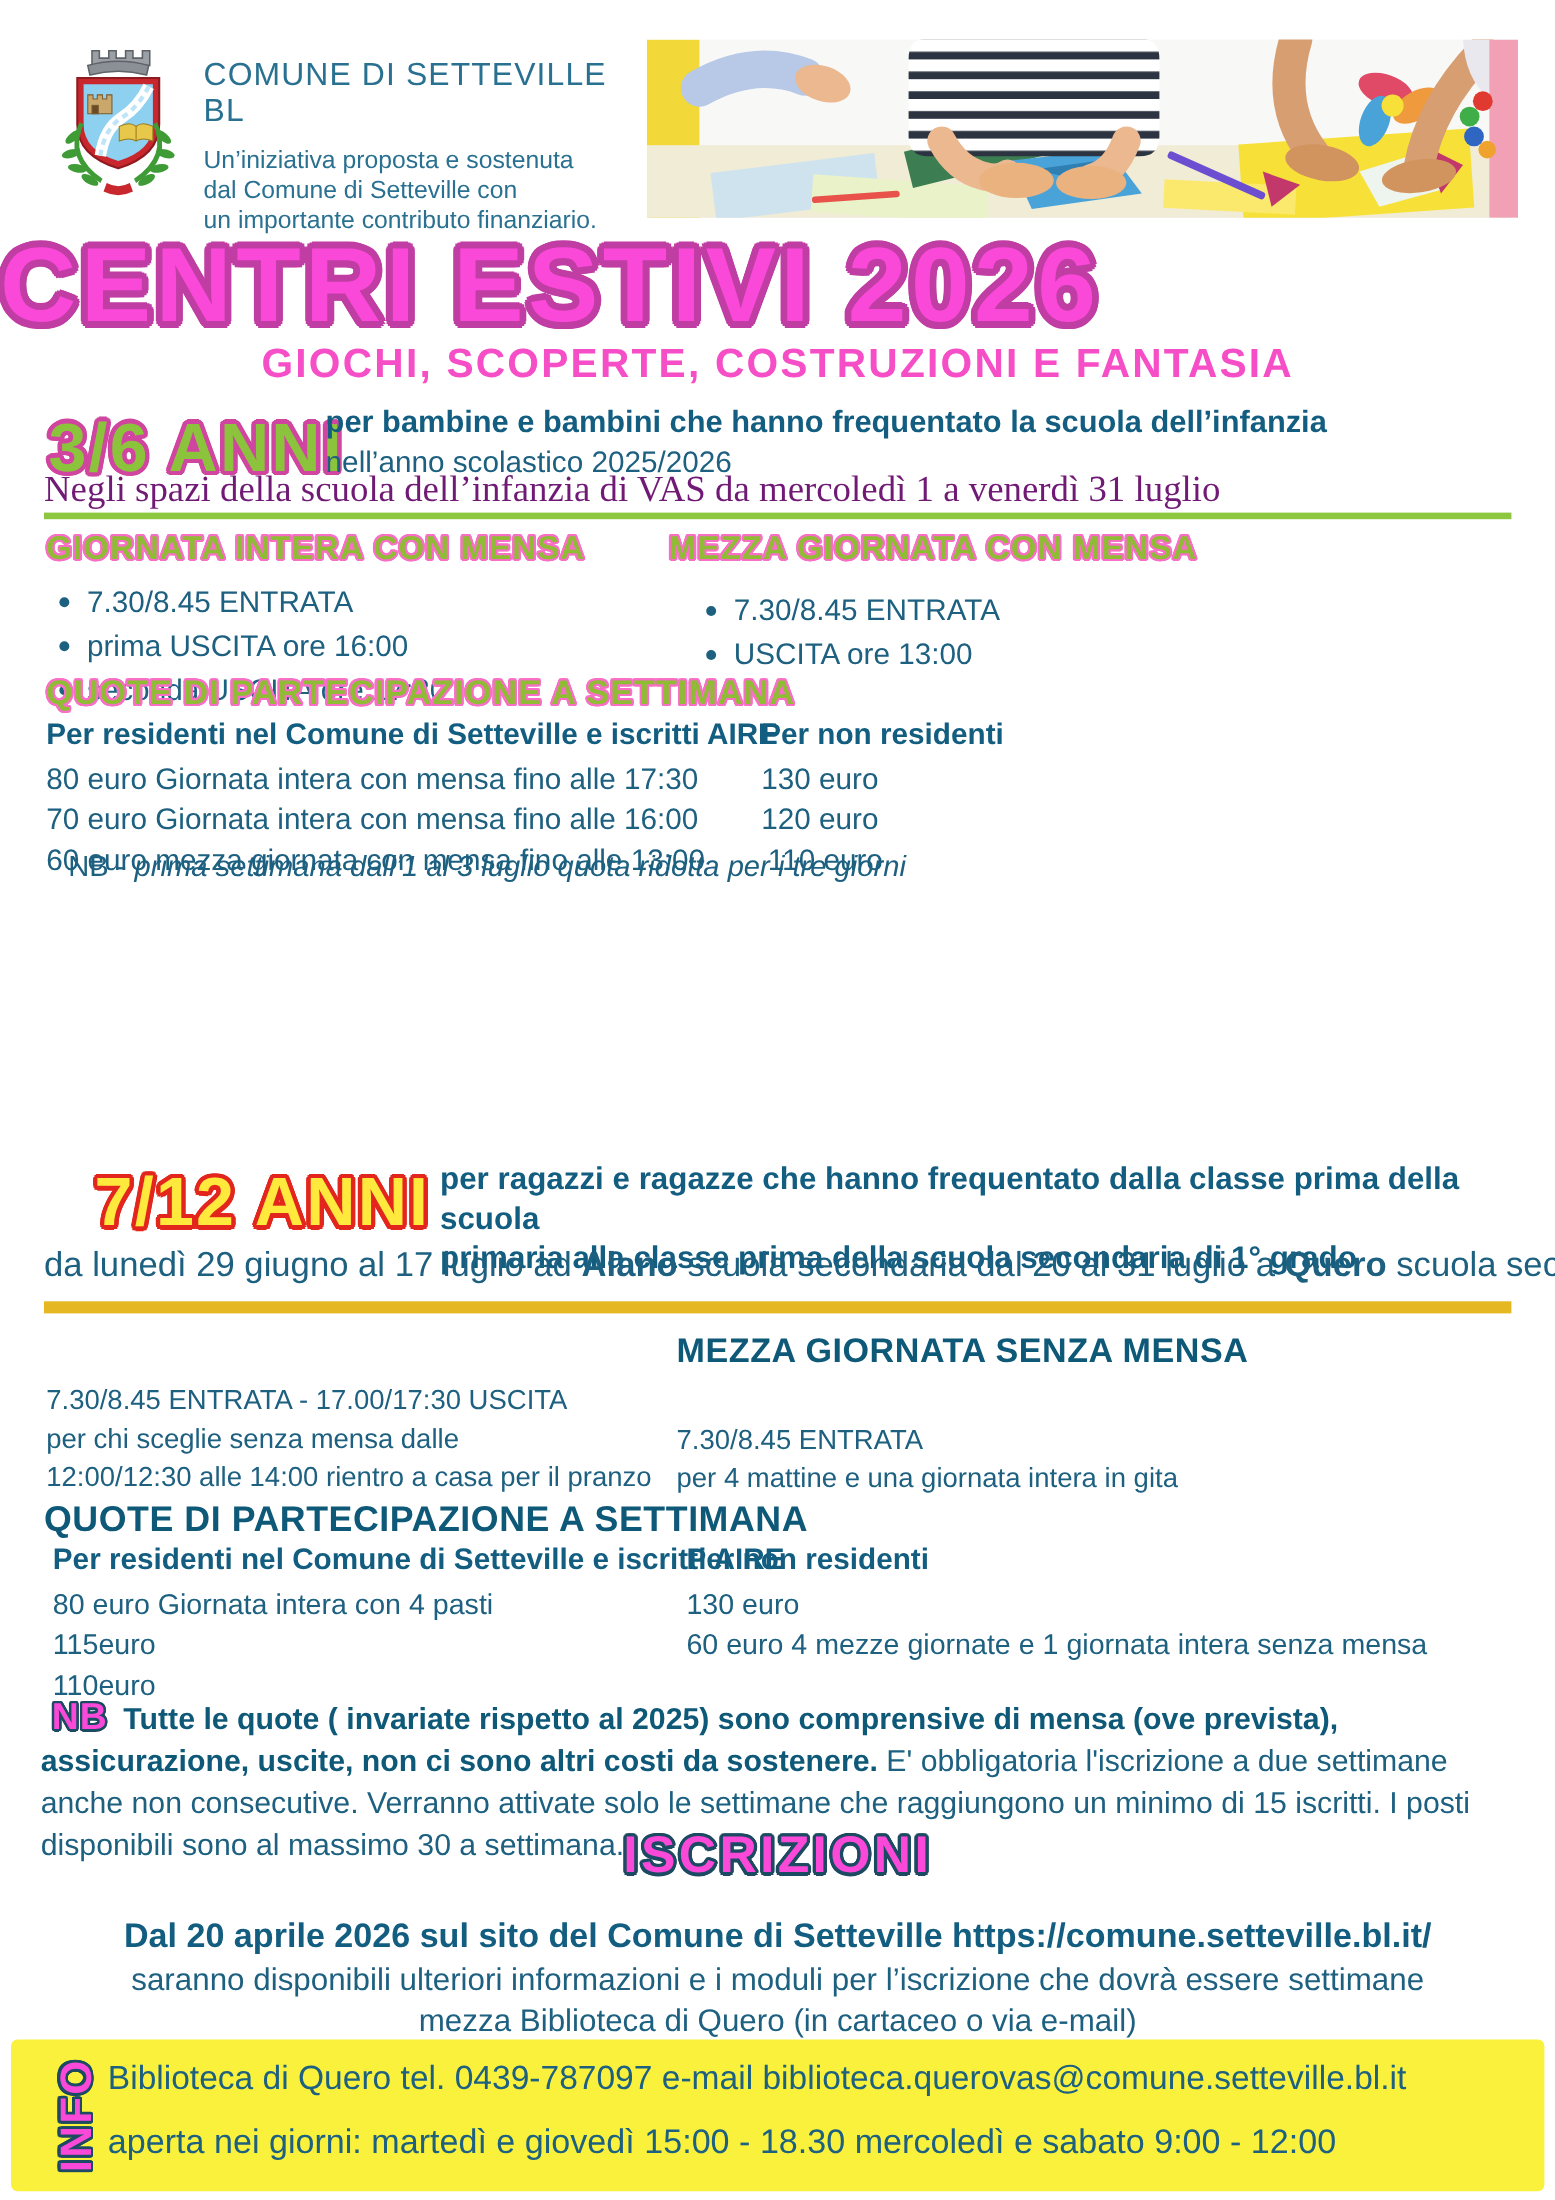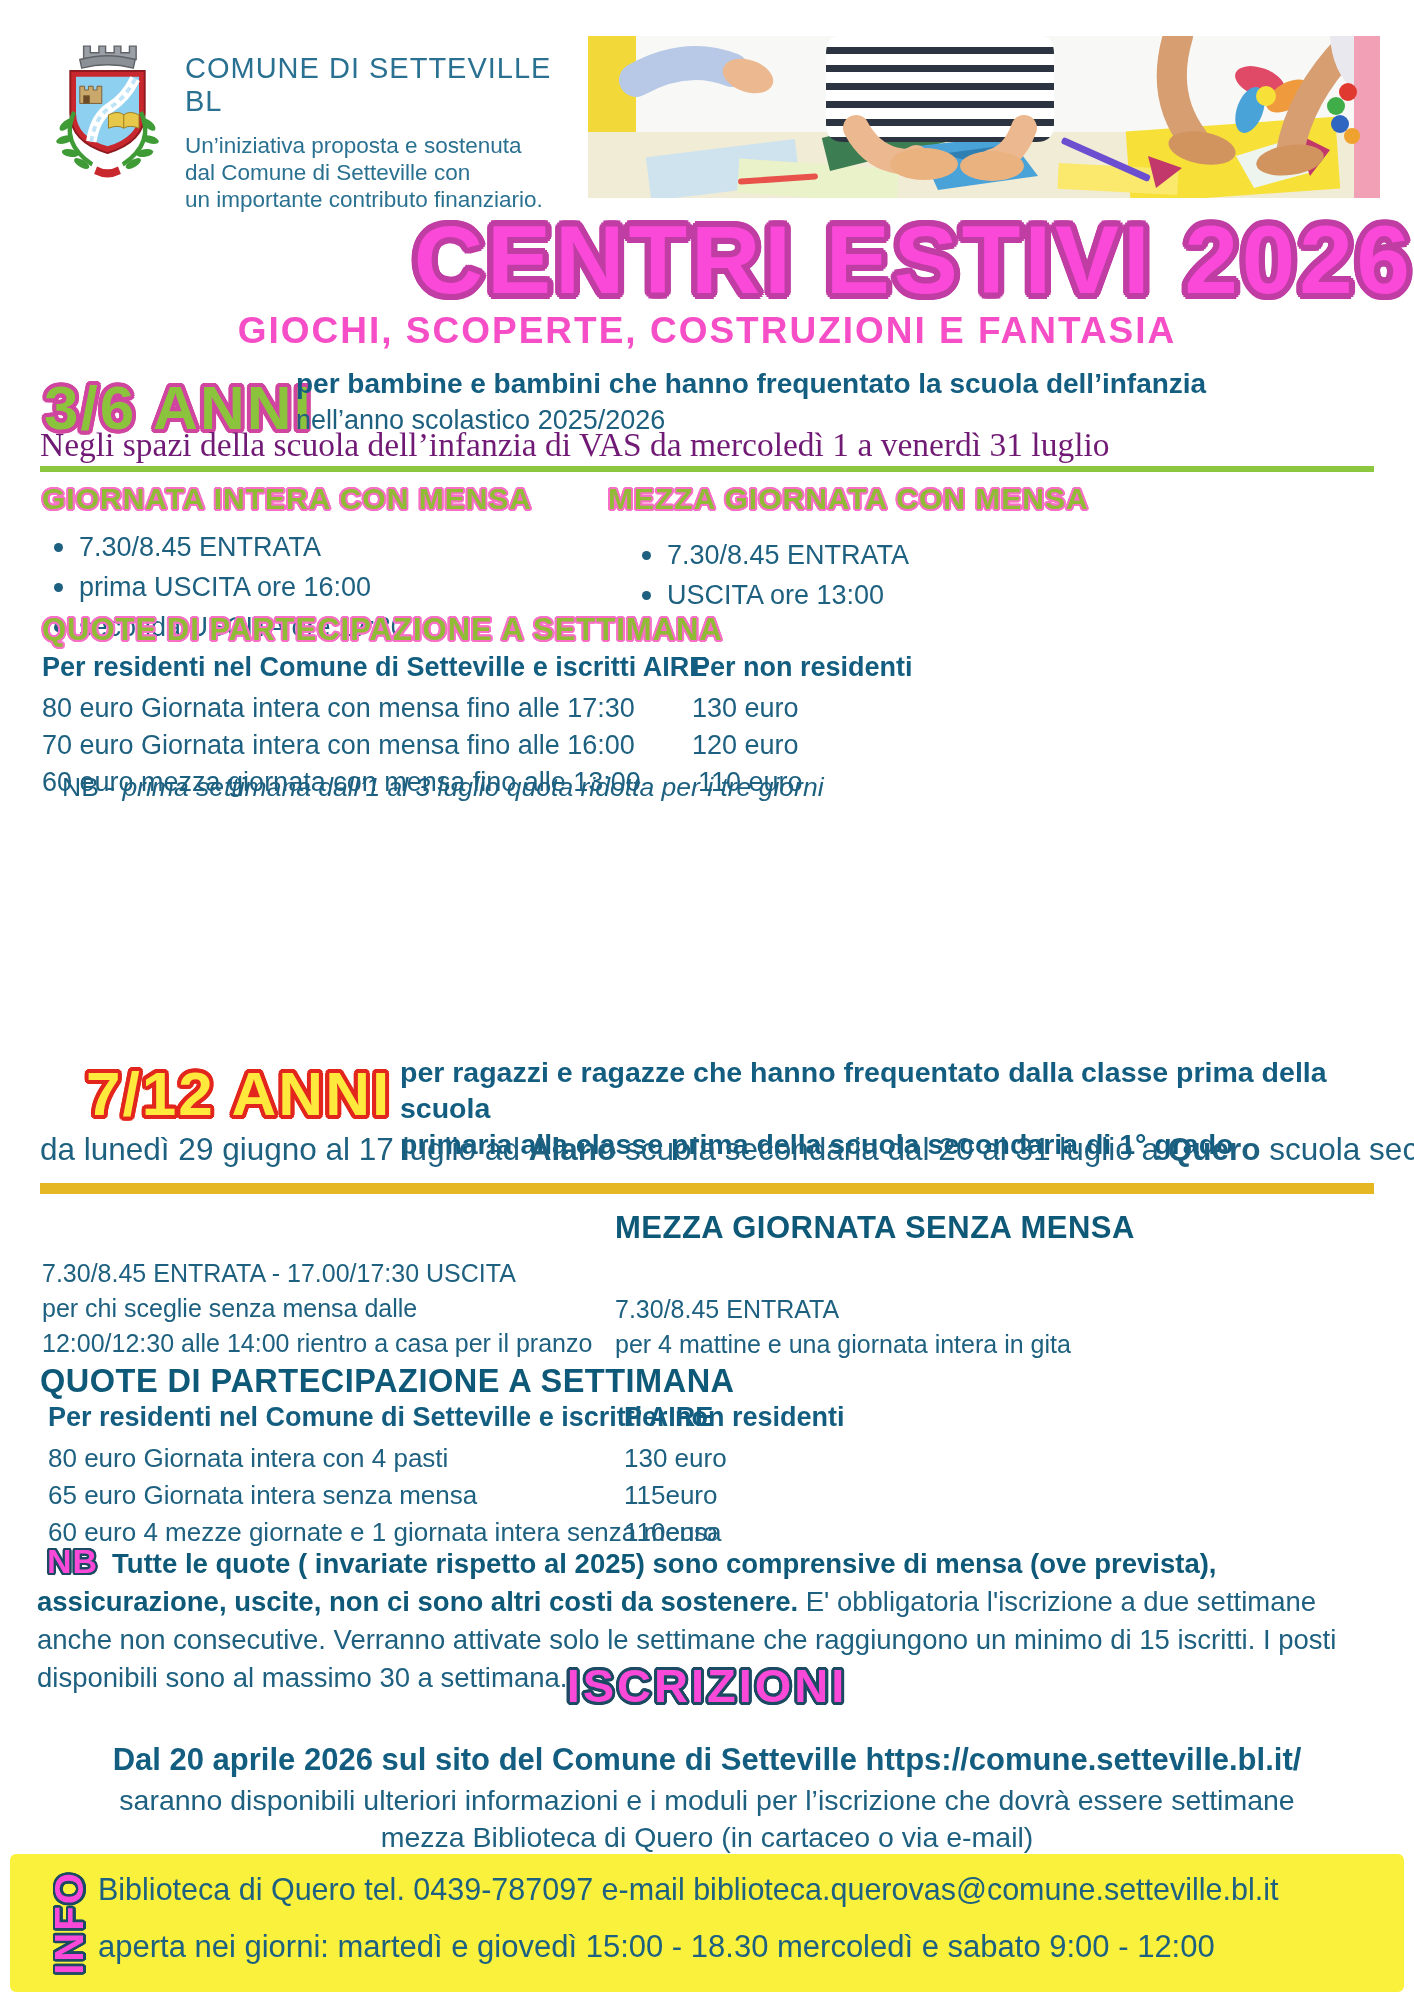--- a/index.html
+++ b/index.html
@@ -22,21 +22,21 @@
   .o-title  { color:#fa49d8; --oc:#c03da4; }
   .o-green  { color:#8fbb35; --oc:#f96fc7; }
   .o-badge-green { color:#8cc33c; --oc:#d0459f; }
   .o-badge-yellow{ color:#ffe93c;margin-left:42px; --oc:#e3261d; }
   .o-pink-dark   { color:#fa49d8; --oc:#1c4a63; }
 
   .commune-name { font-size:29px; letter-spacing:1px; color:#2a7191; font-weight:400; }
   .initiative { margin-top:14px; font-size:22.5px; line-height:27px; color:#2a7191; }
 
   .main-title {
-    top:205px; left:0; width:100%; text-align:right;
+    top:205px; left:0; width:100%; text-align:left;
     font-size:96px; font-weight:700; letter-spacing:4px; white-space:nowrap;
   }
   .subtitle {
     top:310px; left:0; width:100%; text-align:center;
     font-size:37px; font-weight:700; letter-spacing:2px; color:#f64ec6;
   }
 
   .badge { font-size:62px; font-weight:700; letter-spacing:2px; white-space:nowrap; }
 
   .aud-bold  { font-size:28px; font-weight:700; color:#135e80; }
@@ -295,21 +295,20 @@
     </div>
   </div>
 
   <div class="abs quote-header-teal" style="left:40px; top:1363px;">QUOTE DI PARTECIPAZIONE A SETTIMANA</div>
 
   <div class="abs fees fees-2" style="left:48px; top:1402px;">
     <div class="hdr">Per residenti nel Comune di Setteville e iscritti AIRE</div>
     <div class="hdr">Per non residenti</div>
     <div>80 euro Giornata intera con 4 pasti</div>
     <div>130 euro</div>
-    <div>65 euro Giornata intera senza mensa</div>
     <div>115euro</div>
     <div>60 euro 4 mezze giornate e 1 giornata intera senza mensa</div>
     <div>110euro</div>
   </div>
 
   <div class="abs nb-par" style="left:37px; top:1542px;">
     <span class="nb-label o o-pink-dark">NB</span><b>Tutte le quote ( invariate  rispetto al 2025) sono comprensive di mensa (ove prevista), assicurazione, uscite, non ci sono altri costi da sostenere.</b><span> E' obbligatoria l'iscrizione a due settimane anche non consecutive. Verranno attivate solo le settimane che raggiungono un minimo di 15 iscritti.  I posti disponibili sono al massimo 30 a settimana.</span>
   </div>
 
   <div class="abs iscr-title o o-pink-dark">ISCRIZIONI</div>

